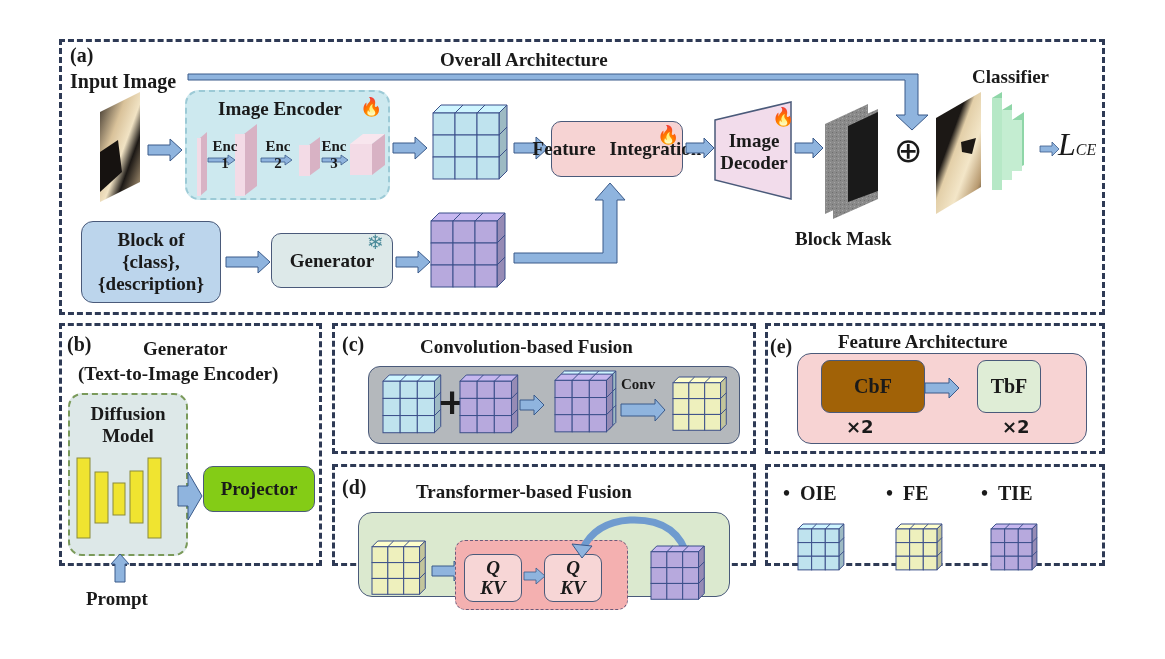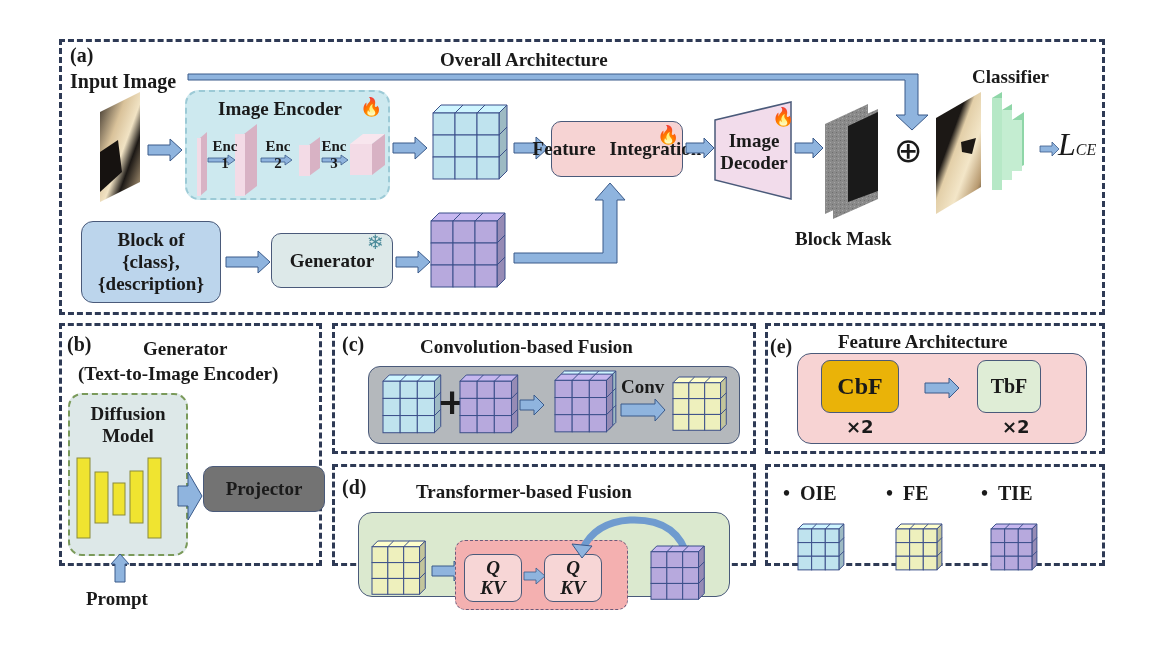--- a/index.html
+++ b/index.html
@@ -237,21 +237,21 @@
 <svg style="left:75px;top:455px;" width="100" height="85">
   <rect x="2" y="3" width="13" height="80" fill="#f0e430" stroke="#8a8a3a" stroke-width="1"></rect>
   <rect x="20" y="17" width="13" height="51" fill="#f0e430" stroke="#8a8a3a" stroke-width="1"></rect>
   <rect x="38" y="28" width="12" height="32" fill="#f0e430" stroke="#8a8a3a" stroke-width="1"></rect>
   <rect x="55" y="16" width="13" height="52" fill="#f0e430" stroke="#8a8a3a" stroke-width="1"></rect>
   <rect x="73" y="3" width="13" height="80" fill="#f0e430" stroke="#8a8a3a" stroke-width="1"></rect>
 </svg>
 <svg style="left:178px;top:472px;" width="26" height="50">
   <path d="M0 14 L10 14 L10 0 L24 24 L10 48 L10 34 L0 34 Z" fill="#8fb4de" stroke="#3a5a8a" stroke-width="1"></path>
 </svg>
-<div class="box" style="left:203px;top:466px;width:122px;height:46px;background:#737373;border:1.5px solid #4a5a7a;border-radius:10px;font-size:19px;">
+<div class="box" style="left:203px;top:466px;width:112px;height:46px;background:#84cc16;border:1.5px solid #4a5a7a;border-radius:10px;font-size:19px;">
   <span>Projector</span>
 </div>
 <svg style="left:110px;top:554px;" width="20" height="30">
   <path d="M5 28 L5 10 L1 10 L10 0 L19 10 L15 10 L15 28 Z" fill="#8fb4de" stroke="#3a5a8a" stroke-width="1"></path>
 </svg>
 <div class="lbl" style="left:86px;top:588px;font-size:19px;">Prompt</div>
 
 <div class="panel" style="left:332px;top:323px;width:424px;height:131px;"></div>
 <div class="lbl" style="left:342px;top:333px;">(c)</div>
 <div class="ttl" style="left:420px;top:336px;">Convolution-based Fusion</div>
@@ -319,21 +319,21 @@
     <rect x="18.16" y="27.52" width="17.16" height="17.16" fill="#b7a9dd" stroke="#3b4f8a" stroke-width="1"></rect>
     <rect x="35.32" y="27.52" width="17.16" height="17.16" fill="#b7a9dd" stroke="#3b4f8a" stroke-width="1"></rect>
     <rect x="1" y="44.68" width="17.16" height="17.16" fill="#b7a9dd" stroke="#3b4f8a" stroke-width="1"></rect>
     <rect x="18.16" y="44.68" width="17.16" height="17.16" fill="#b7a9dd" stroke="#3b4f8a" stroke-width="1"></rect>
     <rect x="35.32" y="44.68" width="17.16" height="17.16" fill="#b7a9dd" stroke="#3b4f8a" stroke-width="1"></rect>
     <line x1="18.16" y1="10.36" x2="24.4" y2="4.119999999999999" stroke="#3b4f8a" stroke-width="1"></line>
     <line x1="52.480000000000004" y1="27.52" x2="58.720000000000006" y2="21.28" stroke="#3b4f8a" stroke-width="1"></line>
     <line x1="35.32" y1="10.36" x2="41.56" y2="4.119999999999999" stroke="#3b4f8a" stroke-width="1"></line>
     <line x1="52.480000000000004" y1="44.68" x2="58.720000000000006" y2="38.44" stroke="#3b4f8a" stroke-width="1"></line>
   </svg>
-<div class="lbl" style="left:621px;top:376px;font-size:19px;">Conv</div>
+<div class="lbl" style="left:621px;top:376px;font-size:15px;">Conv</div>
 <svg style="left:621px;top:399px;" width="46" height="22">
   <path d="M0 5 L34 5 L34 0 L44 11 L34 22 L34 17 L0 17 Z" fill="#8fb4de" stroke="#3a5a8a" stroke-width="1"></path>
 </svg>
 <svg class="cube" style="left:672px;top:376px;" width="64" height="60">
     <polygon points="1,6.76 6.76,1 54.279999999999994,1 48.519999999999996,6.76" fill="#ffffcc" stroke="#3b4f8a" stroke-width="1"></polygon>
     <polygon points="48.519999999999996,6.76 54.279999999999994,1 54.279999999999994,48.519999999999996 48.519999999999996,54.279999999999994" fill="#c3c59b" stroke="#3b4f8a" stroke-width="1"></polygon>
     <rect x="1" y="6.76" width="15.84" height="15.84" fill="#eef0bd" stroke="#3b4f8a" stroke-width="1"></rect>
     <rect x="16.84" y="6.76" width="15.84" height="15.84" fill="#eef0bd" stroke="#3b4f8a" stroke-width="1"></rect>
     <rect x="32.68" y="6.76" width="15.84" height="15.84" fill="#eef0bd" stroke="#3b4f8a" stroke-width="1"></rect>
     <rect x="1" y="22.6" width="15.84" height="15.84" fill="#eef0bd" stroke="#3b4f8a" stroke-width="1"></rect>
@@ -403,21 +403,21 @@
     <line x1="16.84" y1="6.76" x2="22.6" y2="1" stroke="#3b4f8a" stroke-width="1"></line>
     <line x1="48.519999999999996" y1="22.6" x2="54.279999999999994" y2="16.840000000000003" stroke="#3b4f8a" stroke-width="1"></line>
     <line x1="32.68" y1="6.76" x2="38.44" y2="1" stroke="#3b4f8a" stroke-width="1"></line>
     <line x1="48.519999999999996" y1="38.44" x2="54.279999999999994" y2="32.68" stroke="#3b4f8a" stroke-width="1"></line>
   </svg>
 
 <div class="panel" style="left:765px;top:323px;width:340px;height:131px;"></div>
 <div class="lbl" style="left:770px;top:335px;">(e)</div>
 <div class="ttl" style="left:838px;top:331px;">Feature Architecture</div>
 <div class="abs" style="left:797px;top:353px;width:288px;height:89px;background:#f7d3d3;border:1.5px solid #4a5a7a;border-radius:14px;"></div>
-<div class="box" style="left:821px;top:360px;width:78px;height:53px;background:#eab308;border:1.5px solid #4a5a7a;border-radius:9px;font-size:24px;">
+<div class="box" style="left:821px;top:360px;width:104px;height:53px;background:#a16207;border:1.5px solid #4a5a7a;border-radius:9px;font-size:20px;">
   <span>CbF</span>
 </div>
 <div class="lbl" style="left:846px;top:416px;font-family:'DejaVu Sans',sans-serif;font-size:18px;">×2</div>
 <svg style="left:925px;top:378px;" width="36" height="20">
   <path d="M0 5 L24 5 L24 0 L34 10 L24 20 L24 15 L0 15 Z" fill="#8fb4de" stroke="#3a5a8a" stroke-width="1"></path>
 </svg>
 <div class="box" style="left:977px;top:360px;width:64px;height:53px;background:#dfedd6;border:1.5px solid #4a5a7a;border-radius:9px;font-size:20px;">
   <span>TbF</span>
 </div>
 <div class="lbl" style="left:1002px;top:416px;font-family:'DejaVu Sans',sans-serif;font-size:18px;">×2</div>

